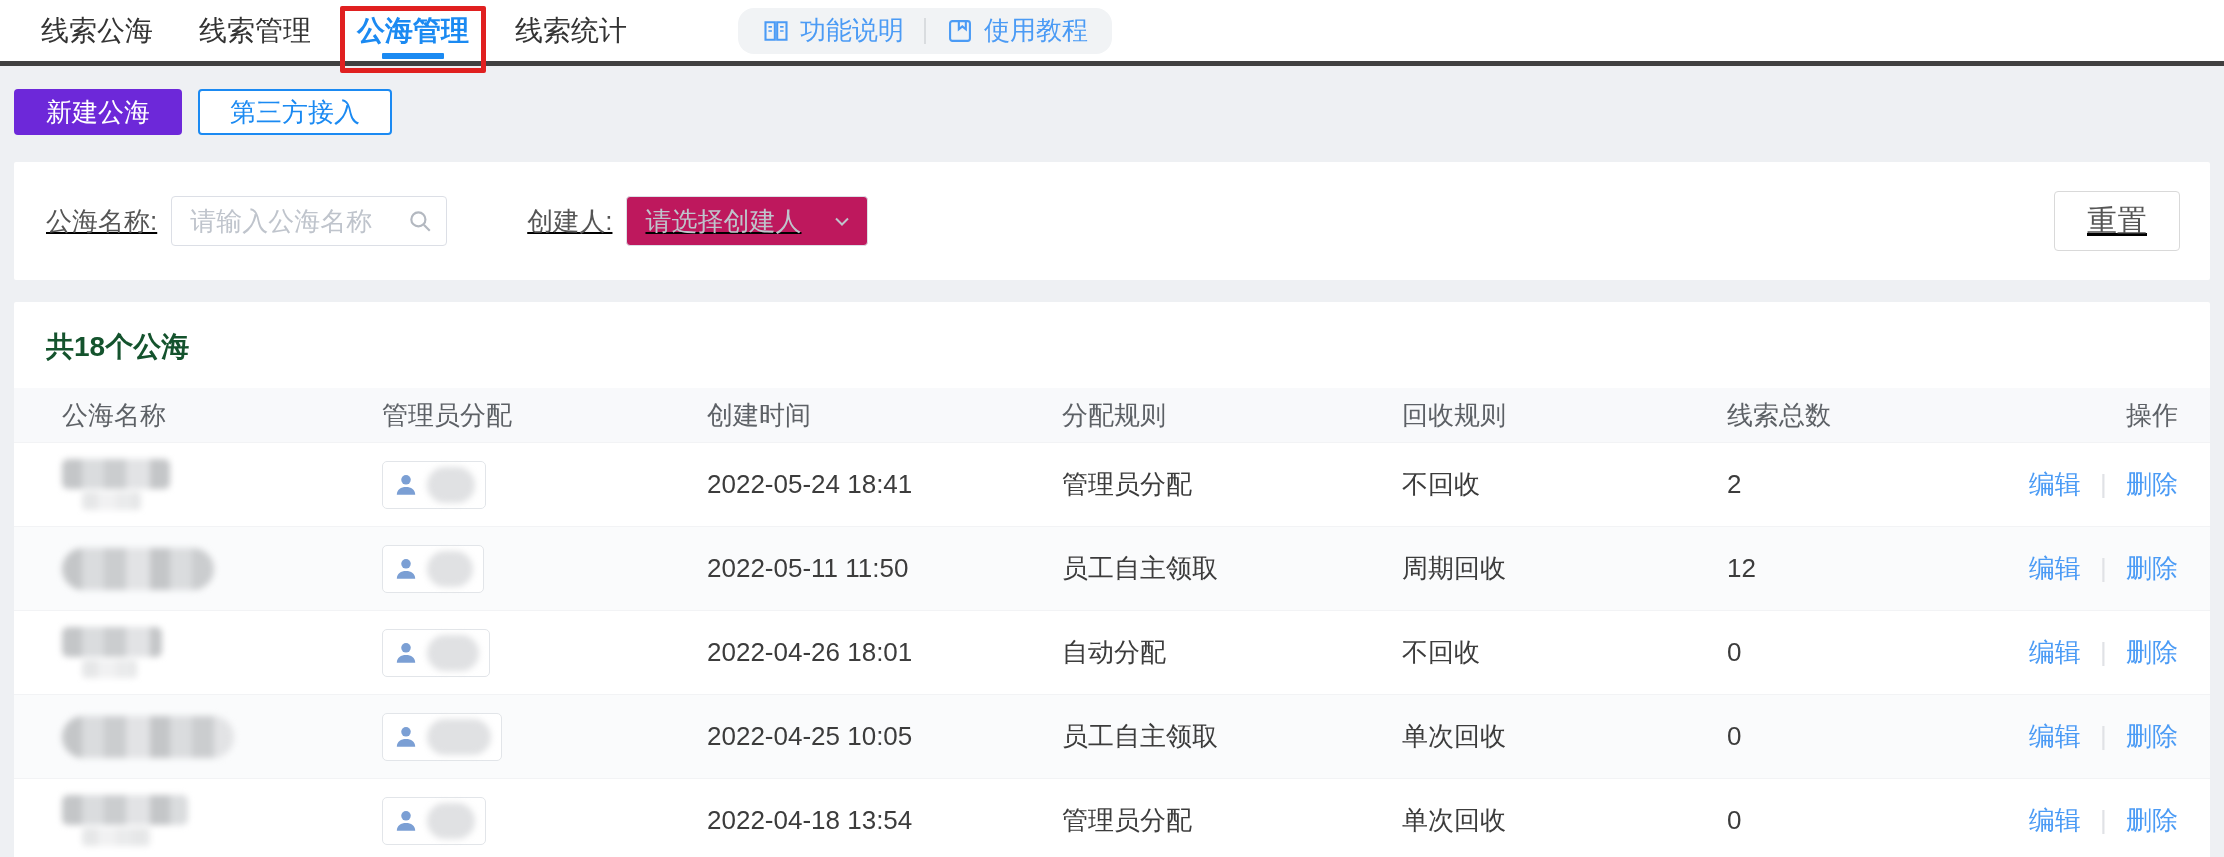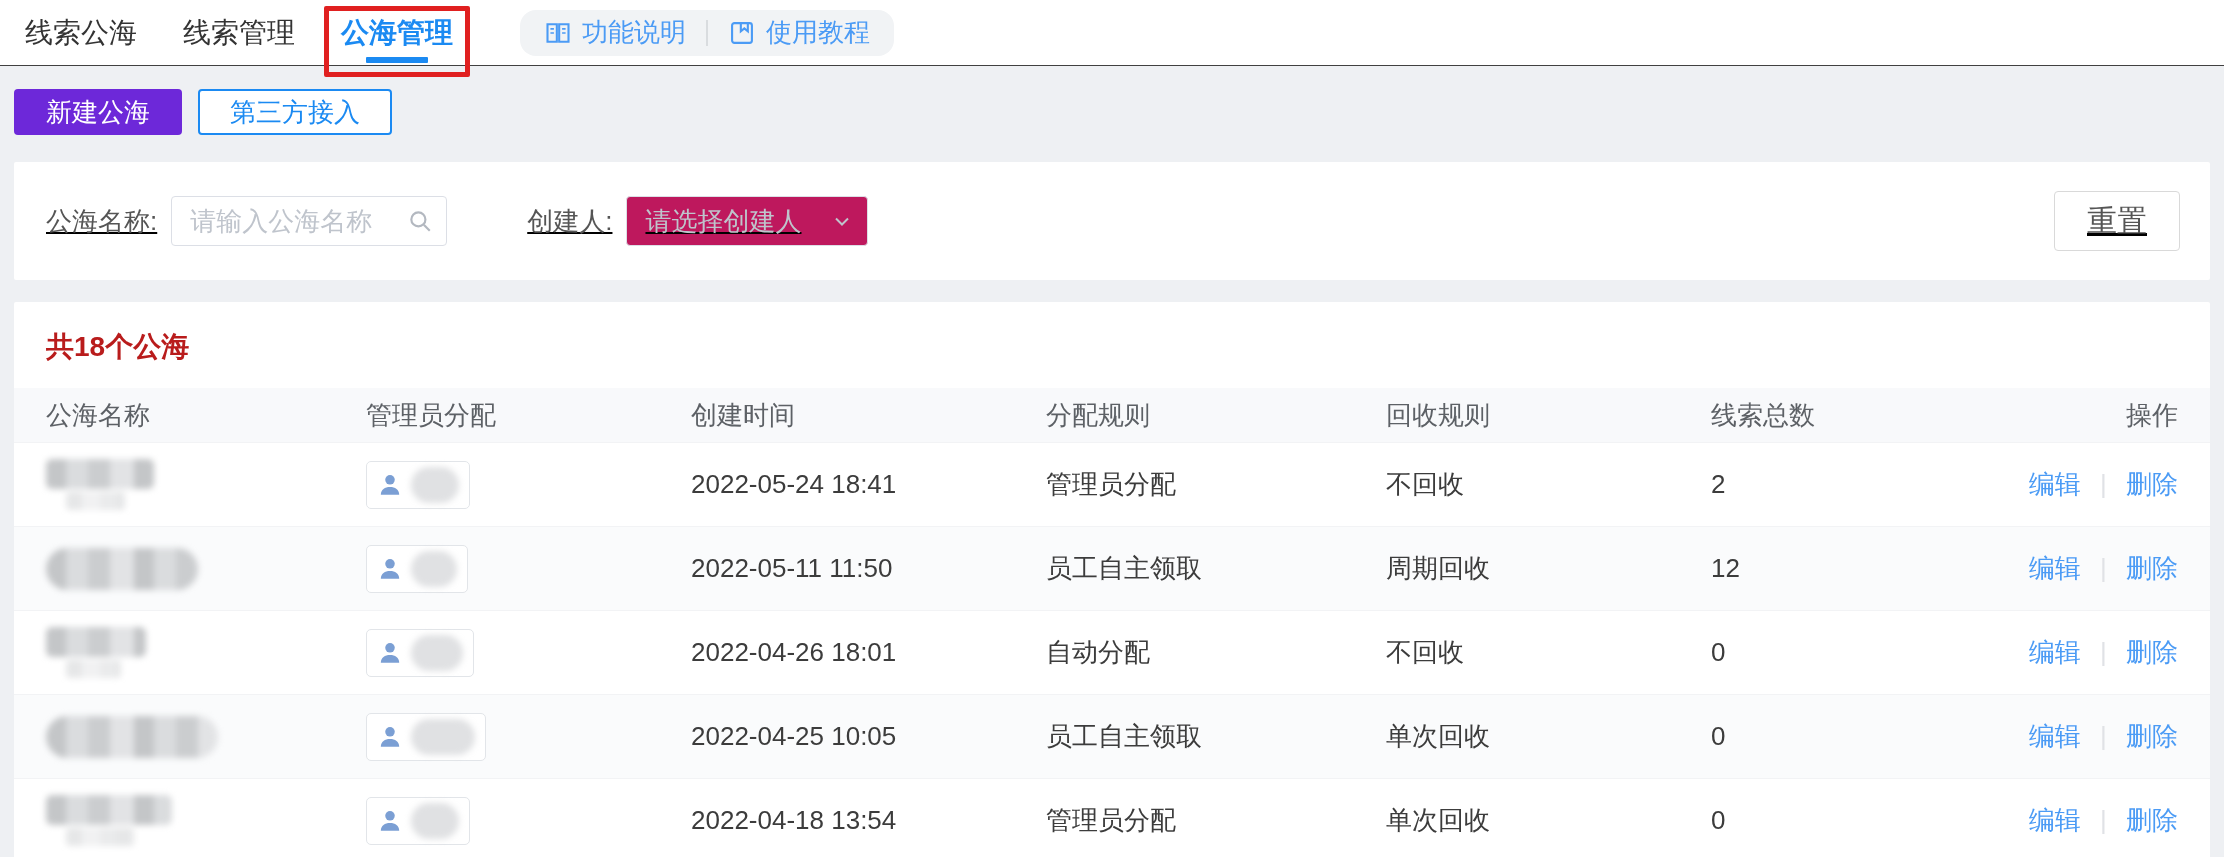--- a/index.html
+++ b/index.html
@@ -1,21 +1,21 @@
 <!DOCTYPE html>
 <html><head>
 <meta charset="utf-8">
 <style>
   * { margin:0; padding:0; box-sizing:border-box; }
   html,body { width:2224px; height:857px; overflow:hidden;
     font-family:"Liberation Sans","DejaVu Sans",sans-serif; background:#eef0f3; }
 
   
-  .topbar { position:relative; height:66px; background:#fff; border-bottom:1px solid #404040;
-    display:flex; align-items:stretch; padding-left:10px; }
+  .topbar { position:relative; height:66px; background:#fff; border-bottom:5px solid #404040;
+    display:flex; align-items:stretch; padding-left:26px;gap:44px; }
   .tabs { display:flex; align-items:stretch; }
   .tab { position:relative; display:flex; align-items:center; font-size:28px; color:#333;
     padding:0 15px; margin-right:16px; cursor:pointer; white-space:nowrap; }
   .tab.active { color:#1b8af2; font-weight:bold; }
   .tab.active .underline { position:absolute; left:50%; transform:translateX(-50%);
     bottom:2px; width:62px; height:6px; background:#1b8af2; border-radius:1px; }
   .annotation-box { position:absolute; top:6px; bottom:-12px; left:-2px; right:-2px;
     border:5px solid #e02020; border-radius:2px; pointer-events:none; z-index:5; }
 
   .help-pill { align-self:center; margin-left:36px; height:46px; background:#f1f3f5;
@@ -46,27 +46,27 @@
   .select-wrap { position:relative; width:242px; }
   .select-wrap .select-box { width:100%; height:50px; border:1px solid #dcdfe6; border-radius:4px;
     font-size:26px; color:#bfc4cc; display:flex; align-items:center; padding:0 48px 0 18px;
     background:#be185d; cursor:pointer; white-space:nowrap; overflow:hidden; }
   .filter-spacer { flex:1; }
   .btn-reset { width:126px; height:60px; background:#fff; border:1px solid #d9d9d9;
     border-radius:4px; font-size:30px; color:#555; }
 
   
   .table-card { margin:22px 14px 0; background:#fff; border-radius:2px; height:580px; overflow:hidden; }
-  .table-summary { font-size:28px; font-weight:bold; color:#b91c1c; padding:26px 32px 22px; }
+  .table-summary { font-size:28px; font-weight:bold; color:#14532d; padding:26px 32px 22px; }
   .thead { display:flex; align-items:center; height:54px; background:#f8f9fb; color:#5d6166;
     font-size:26px; padding:0 32px; }
   .trow { display:flex; align-items:center; height:84px; font-size:26px; color:#3c3c3c;
     padding:0 32px; border-top:1px solid #f2f3f5; background:#fff;justify-content:center; }
   .trow.striped { background:#fafbfc; }
-  .c1{width:320px;} .c2{width:325px;} .c3{width:355px;} .c4{width:340px;}
+  .c1{width:320px;margin-left:16px;} .c2{width:325px;} .c3{width:355px;} .c4{width:340px;}
   .c5{width:325px;} .c6{width:290px;}
   .c7{flex:1; text-align:right; white-space:nowrap;}
 
   
   .name-blur { filter:blur(3px); width:170px; }
   .nb1 { height:30px; border-radius:6px;
     background:repeating-linear-gradient(90deg,#c4c6c8 0 20px,#dadcde 20px 42px,#cbcdcf 42px 64px,#e2e3e5 64px 88px); }
   .nb2 { height:18px; margin:3px 0 0 20px; width:55%; border-radius:4px;
     background:repeating-linear-gradient(90deg,#e6e7e8 0 16px,#f1f1f2 16px 34px,#eaebec 34px 50px); }
   .name-blur.single .nb1 { height:42px; border-radius:21px; }
@@ -90,20 +90,23 @@
         <span>线索公海</span>
       </div>
     <div class="tab">
         <span>线索管理</span>
       </div>
     <div class="tab active">
       <span>公海管理</span>
       <span class="underline"></span>
       <span class="annotation-box"></span>
     </div>
+    <div class="tab">
+        <span>线索统计</span>
+      </div>
   </div>
 
   <div class="help-pill">
     <div class="help-link">
       <svg width="28" height="28" viewBox="0 0 24 24" fill="none" stroke="#4b9bf5" stroke-width="1.8">
         <path d="M3 4.5h8v15H3z"></path>
           <path d="M13 4.5h8v15h-8z"></path>
         <path d="M5.5 8.5h3M5.5 12h3M15.5 8.5h3M15.5 12h3" stroke-width="1.4"></path>
       </svg>
       <span>功能说明</span>

